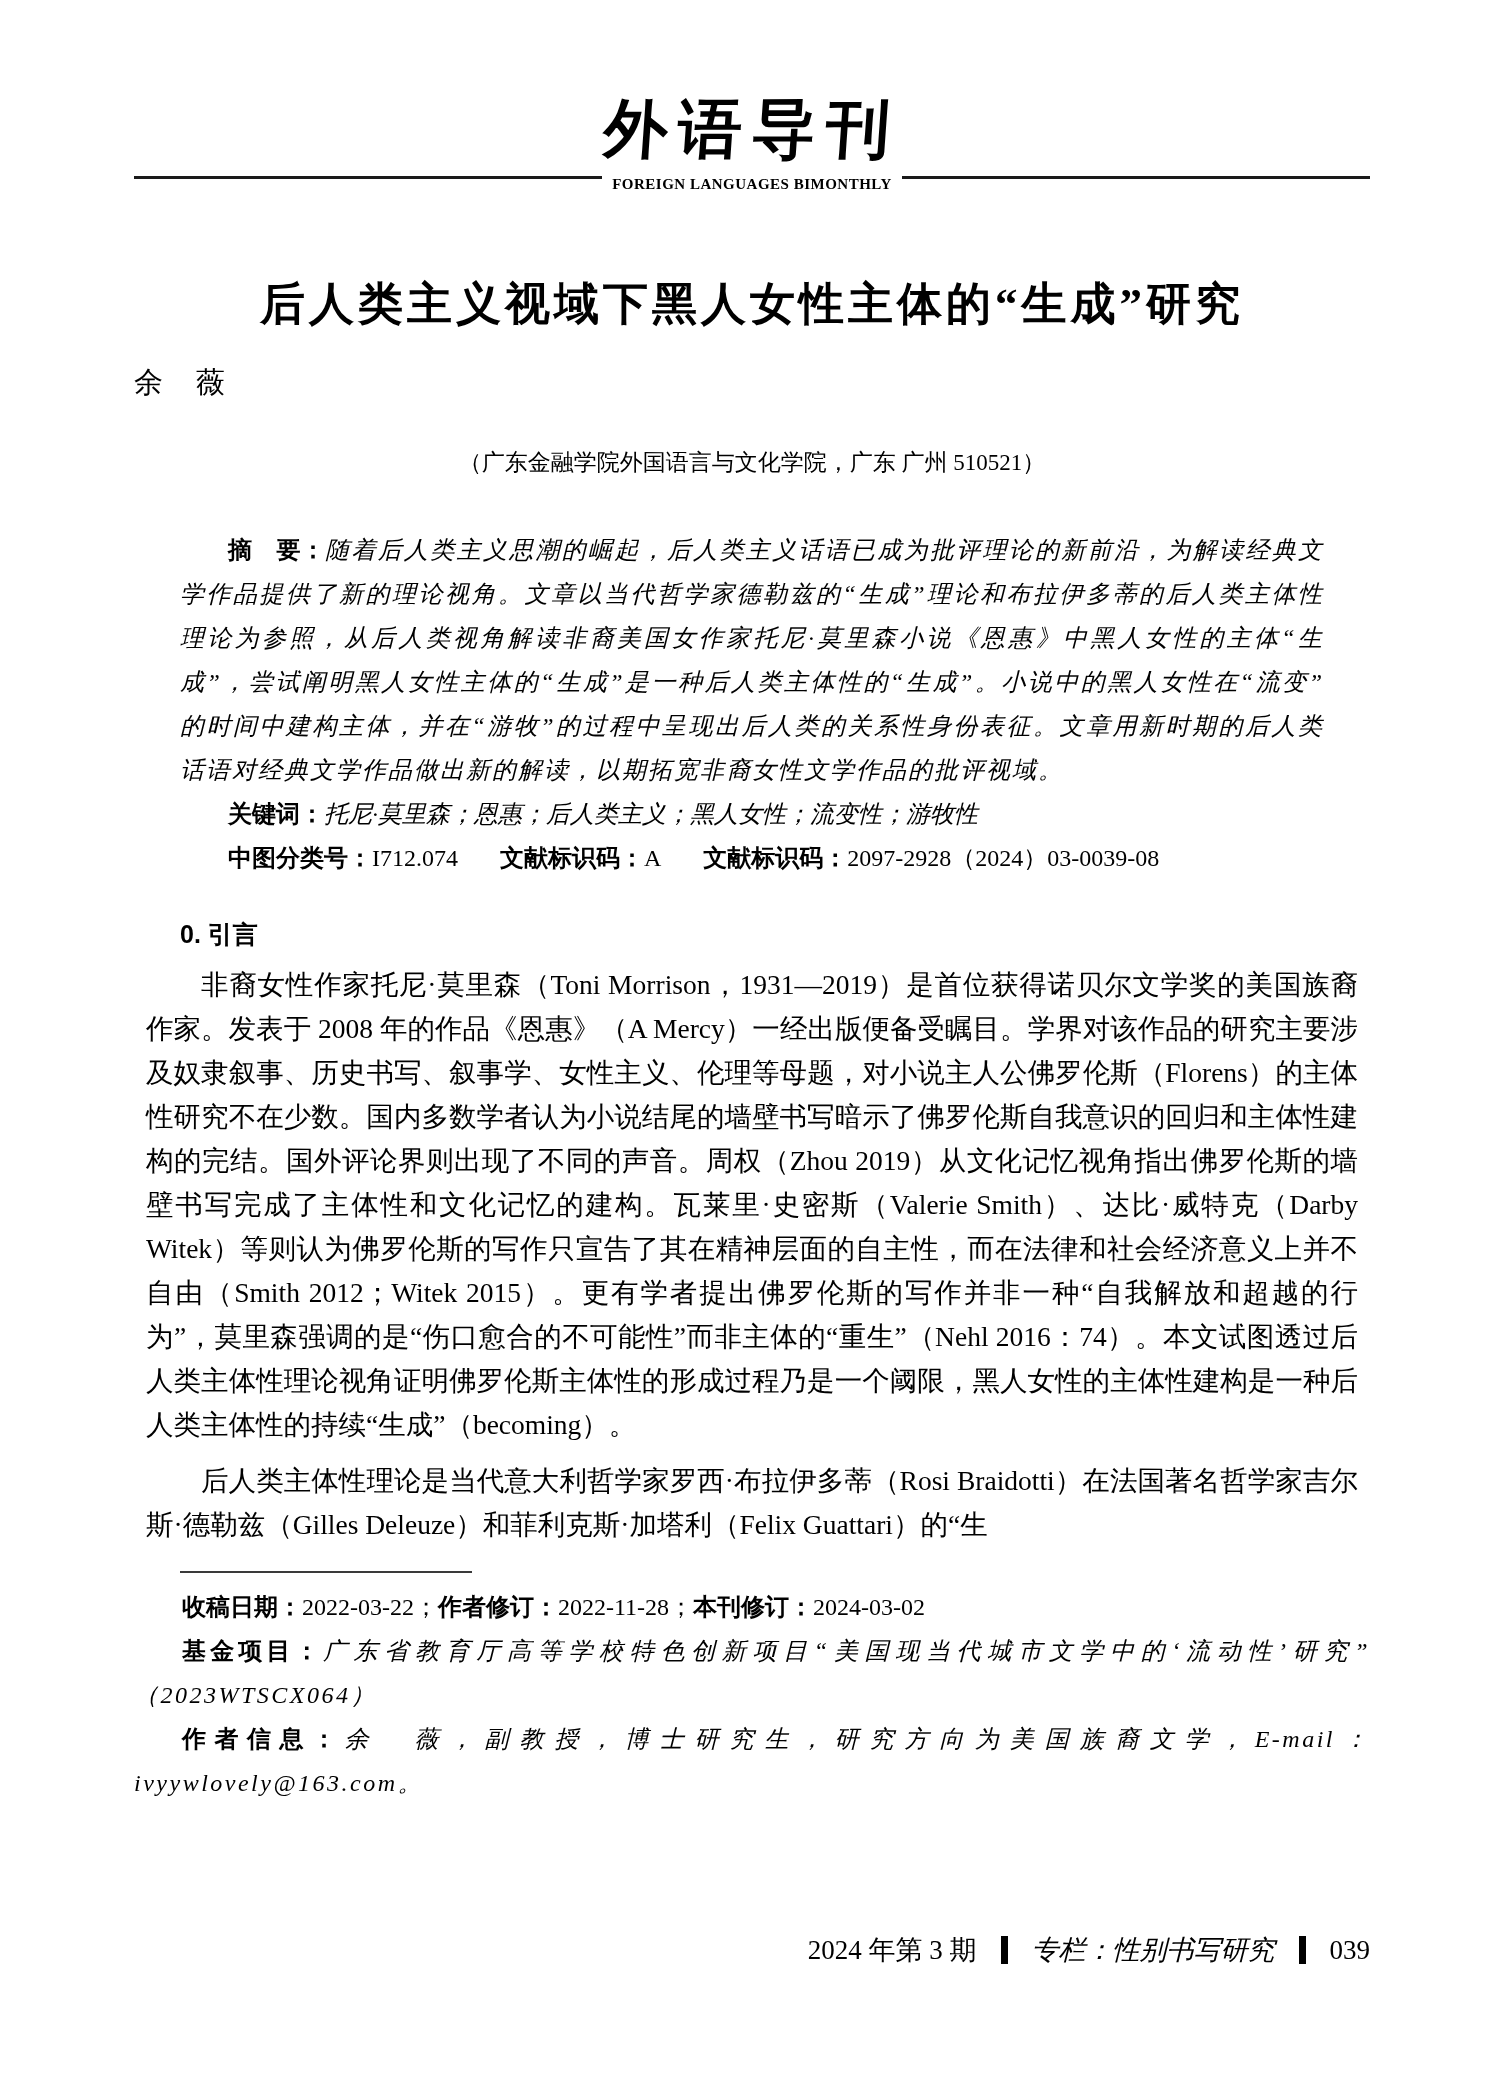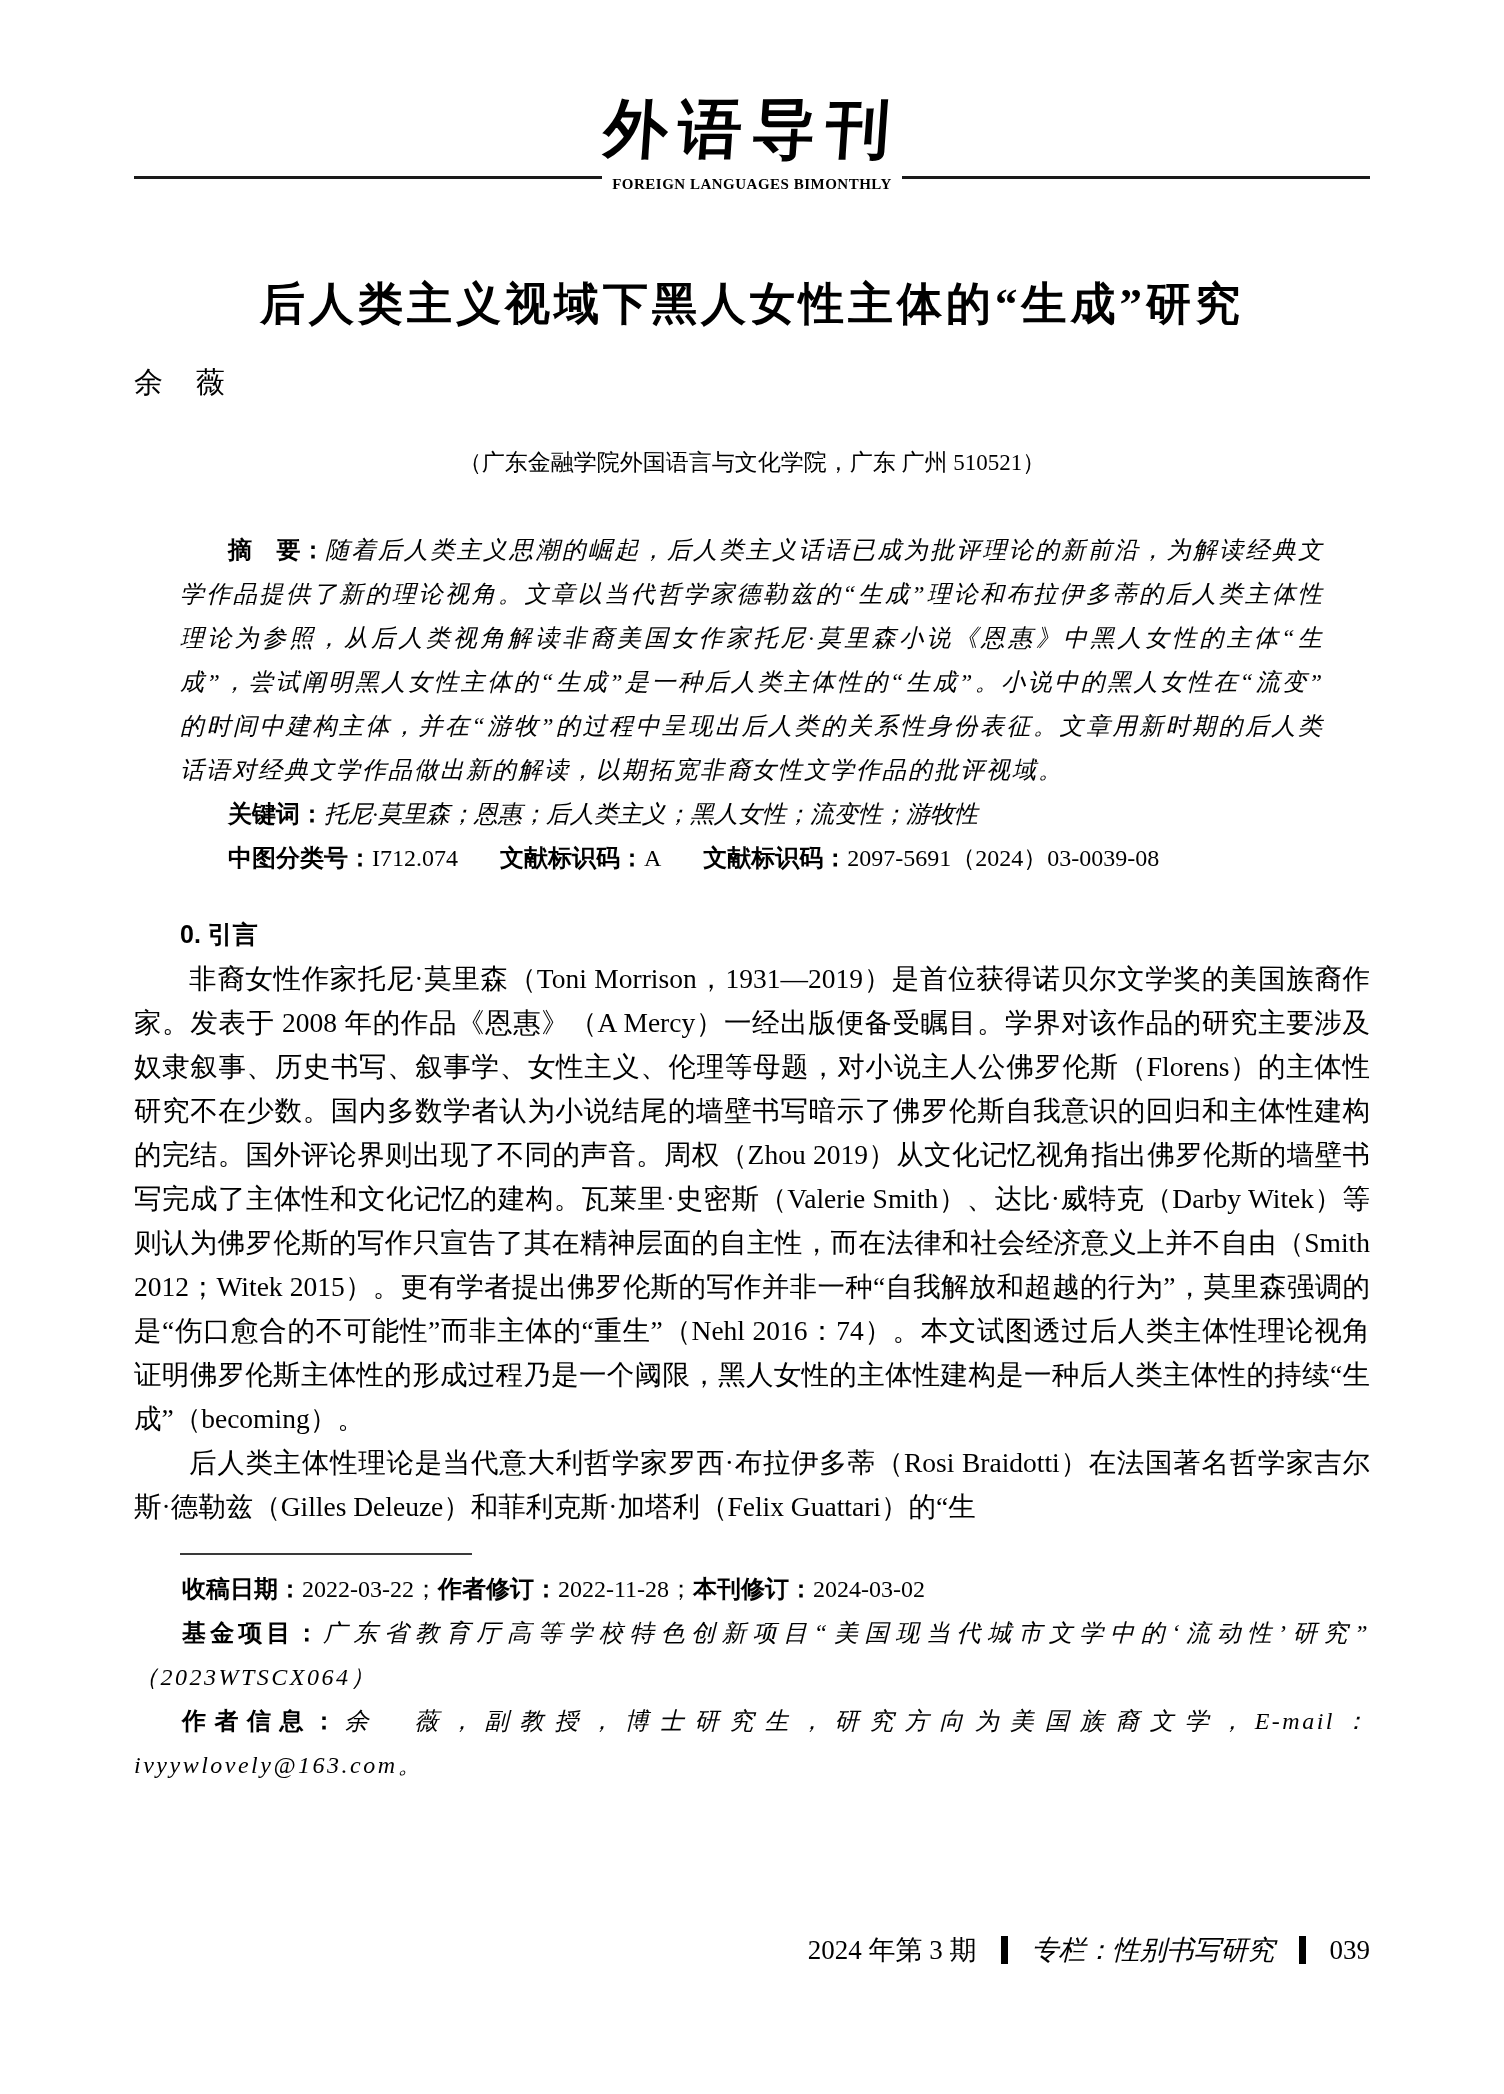--- a/index.html
+++ b/index.html
@@ -79,21 +79,21 @@
 
   
   .section-heading {
     margin: 38px 0 6px 0;
     padding-left: 46px;
     font-size: 25px;
     font-family: "Liberation Sans", sans-serif;
     font-weight: bold;
   }
   .body-para {
-    margin: 0;
+    margin: 12px;
     font-size: 27.5px;
     line-height: 44px;
     text-align: justify;
     text-indent: 2em;
   }
 
   
   .footnote-rule {
     margin: 24px 0 0 46px;
     width: 292px;
@@ -131,21 +131,21 @@
       </div>
     </header>
 
     <h1 class="title">后人类主义视域下黑人女性主体的“生成”研究</h1>
     <div class="author">余　薇</div>
     <div class="affiliation">（广东金融学院外国语言与文化学院，广东 广州 510521）</div>
 
     <div class="abstract-block">
       <p><span class="hei">摘　要：</span><span class="kai abstract-text">随着后人类主义思潮的崛起，后人类主义话语已成为批评理论的新前沿，为解读经典文学作品提供了新的理论视角。文章以当代哲学家德勒兹的“生成”理论和布拉伊多蒂的后人类主体性理论为参照，从后人类视角解读非裔美国女作家托尼·莫里森小说《恩惠》中黑人女性的主体“生成”，尝试阐明黑人女性主体的“生成”是一种后人类主体性的“生成”。小说中的黑人女性在“流变”的时间中建构主体，并在“游牧”的过程中呈现出后人类的关系性身份表征。文章用新时期的后人类话语对经典文学作品做出新的解读，以期拓宽非裔女性文学作品的批评视域。</span></p>
       <p class="kw-line"><span class="hei">关键词：</span><span class="kai">托尼·莫里森；恩惠；后人类主义；黑人女性；流变性；游牧性</span></p>
-      <p class="clc-line"><span class="hei">中图分类号：</span><span class="gap">I712.074</span><span class="hei">文献标识码：</span><span class="gap">A</span><span class="hei">文献标识码：</span><span>2097-5691（2024）03-0039-08</span></p>
+      <p class="clc-line"><span class="hei">中图分类号：</span><span class="gap">I712.074</span><span class="hei">文献标识码：</span><span class="gap">A</span><span class="hei">文献标识码：</span><span>2097-2928（2024）03-0039-08</span></p>
     </div>
 
     <section>
       <h2 class="section-heading">0. 引言</h2>
       <p class="body-para">非裔女性作家托尼·莫里森（Toni Morrison，1931—2019）是首位获得诺贝尔文学奖的美国族裔作家。发表于 2008 年的作品《恩惠》（A Mercy）一经出版便备受瞩目。学界对该作品的研究主要涉及奴隶叙事、历史书写、叙事学、女性主义、伦理等母题，对小说主人公佛罗伦斯（Florens）的主体性研究不在少数。国内多数学者认为小说结尾的墙壁书写暗示了佛罗伦斯自我意识的回归和主体性建构的完结。国外评论界则出现了不同的声音。周权（Zhou 2019）从文化记忆视角指出佛罗伦斯的墙壁书写完成了主体性和文化记忆的建构。瓦莱里·史密斯（Valerie Smith）、达比·威特克（Darby Witek）等则认为佛罗伦斯的写作只宣告了其在精神层面的自主性，而在法律和社会经济意义上并不自由（Smith 2012；Witek 2015）。更有学者提出佛罗伦斯的写作并非一种“自我解放和超越的行为”，莫里森强调的是“伤口愈合的不可能性”而非主体的“重生”（Nehl 2016：74）。本文试图透过后人类主体性理论视角证明佛罗伦斯主体性的形成过程乃是一个阈限，黑人女性的主体性建构是一种后人类主体性的持续“生成”（becoming）。</p>
       <p class="body-para">后人类主体性理论是当代意大利哲学家罗西·布拉伊多蒂（Rosi Braidotti）在法国著名哲学家吉尔斯·德勒兹（Gilles Deleuze）和菲利克斯·加塔利（Felix Guattari）的“生</p>
     </section>
 
     <div class="footnote-rule"></div>
     <div class="footnotes">

